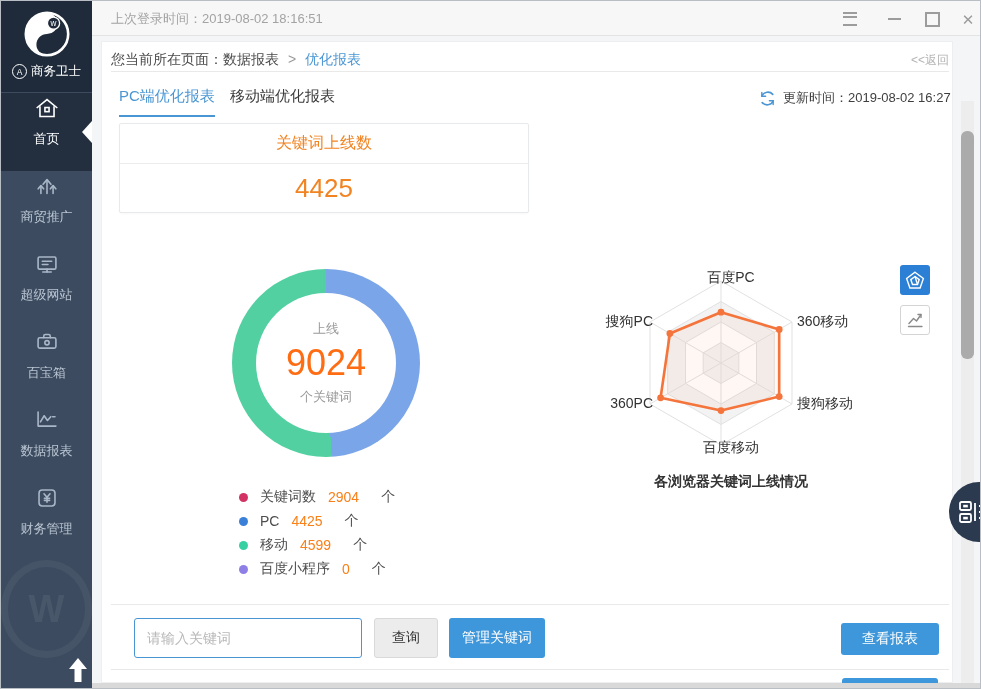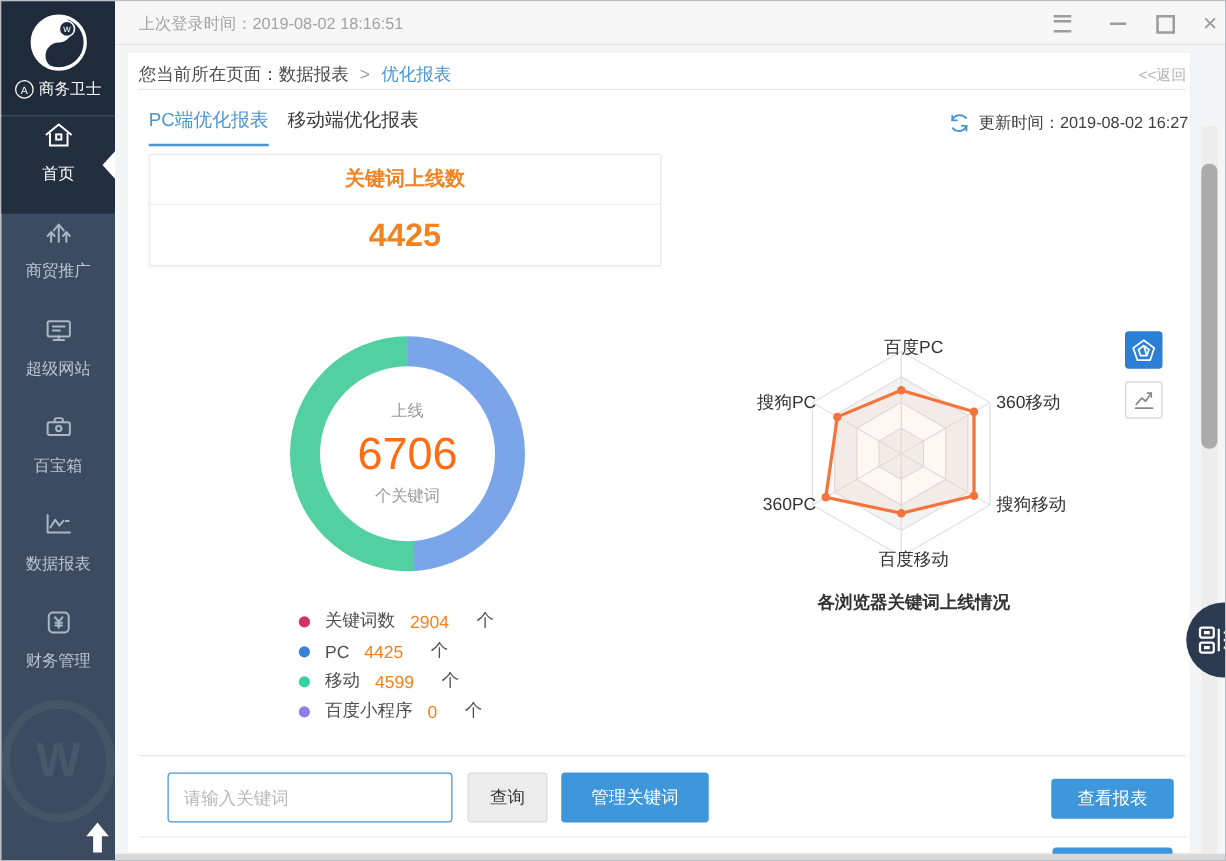--- a/index.html
+++ b/index.html
@@ -84,21 +84,21 @@
   
   .toggle-btn{left:899px;width:30px;height:30px;border-radius:3px;display:flex;align-items:center;justify-content:center;cursor:pointer;box-sizing:border-box;}
   .toggle-radar{top:264px;background:#2b7fd4;}
   .toggle-line{top:304px;background:#fff;border:1px solid #d4d4d4;color:#8a8a8a;}
 
   
   .kw-input{left:133px;top:617px;width:228px;height:40px;border:1px solid #4a96d4;border-radius:3px;box-sizing:border-box;padding:0 12px;font-size:14px;color:#333;outline:none;font-family:inherit;}
   .kw-input::placeholder{color:#b8b8b8;}
   .btn{border:none;border-radius:3px;font-size:14px;cursor:pointer;font-family:inherit;}
   .btn-search{left:373px;top:617px;width:64px;height:40px;background:#ececec;border:1px solid #d9d9d9;color:#333;box-sizing:border-box;}
-  .btn-manage{left:448px;top:617px;width:118px;height:40px;background:#3d97da;color:#fff;}
+  .btn-manage{left:448px;top:617px;width:96px;height:40px;background:#3d97da;color:#fff;}
   .btn-report{left:840px;top:622px;width:98px;height:32px;background:#3d97da;color:#fff;}
   .btn-partial{left:841px;top:677px;width:96px;height:10px;background:#3d97da;border-radius:3px 3px 0 0;}
 
   .bottom-strip{left:91px;top:682px;width:890px;height:7px;background:#d9d9d9;}
 
   
   .scroll-track{left:960px;top:100px;width:13px;height:582px;background:#ededed;cursor:pointer;}
   .scroll-thumb{left:960px;top:130px;width:13px;height:228px;background:#ababab;border-radius:6px;cursor:pointer;}
   .float-circle{left:948px;top:481px;width:60px;height:60px;background:#2c3a50;border-radius:50%;display:flex;align-items:center;padding-left:8px;box-sizing:border-box;cursor:pointer;z-index:5;}
 </style>
@@ -220,29 +220,29 @@
       <svg width="17" height="17" viewBox="0 0 18 18" fill="none" stroke="#4a96d4" stroke-width="1.7" stroke-linecap="round">
         <path d="M14.6 4.6 A7 7 0 0 0 3 6.4"></path>
           <path d="M3.4 13.4 A7 7 0 0 0 15 11.6"></path>
         <path d="M3 2.6 V6.6 H7" stroke-width="1.5"></path>
           <path d="M15 15.4 V11.4 H11" stroke-width="1.5"></path>
       </svg>
     </span>
     <span class="update-time">更新时间：2019-08-02 16:27</span>
   </div>
 
-  <div class="abs card" style="left:118px;font-weight:bold;">
+  <div class="abs card" style="left:118px;">
     <div class="card-head" style="color: rgb(242, 131, 33);">关键词上线数</div>
     <div class="card-body" style="color: rgb(242, 131, 33);">4425</div>
   </div>
 
   <div class="abs donut" style="background: conic-gradient(rgb(122, 165, 232) 0deg, rgb(122, 165, 232) 176.529deg, rgb(82, 208, 161) 176.529deg, rgb(82, 208, 161) 360deg);">
     <div class="donut-hole">
       <div class="donut-top">上线</div>
-      <div class="donut-value">6706</div>
+      <div class="donut-value">9024</div>
       <div class="donut-bottom">个关键词</div>
     </div>
   </div>
 
   <div class="abs legend">
     <div class="legend-row">
       <span class="dot" style="background: rgb(210, 51, 100);"></span>
       <span class="l-label">关键词数</span>
       <span class="l-value">2904</span>
       <span class="l-unit">个</span>

